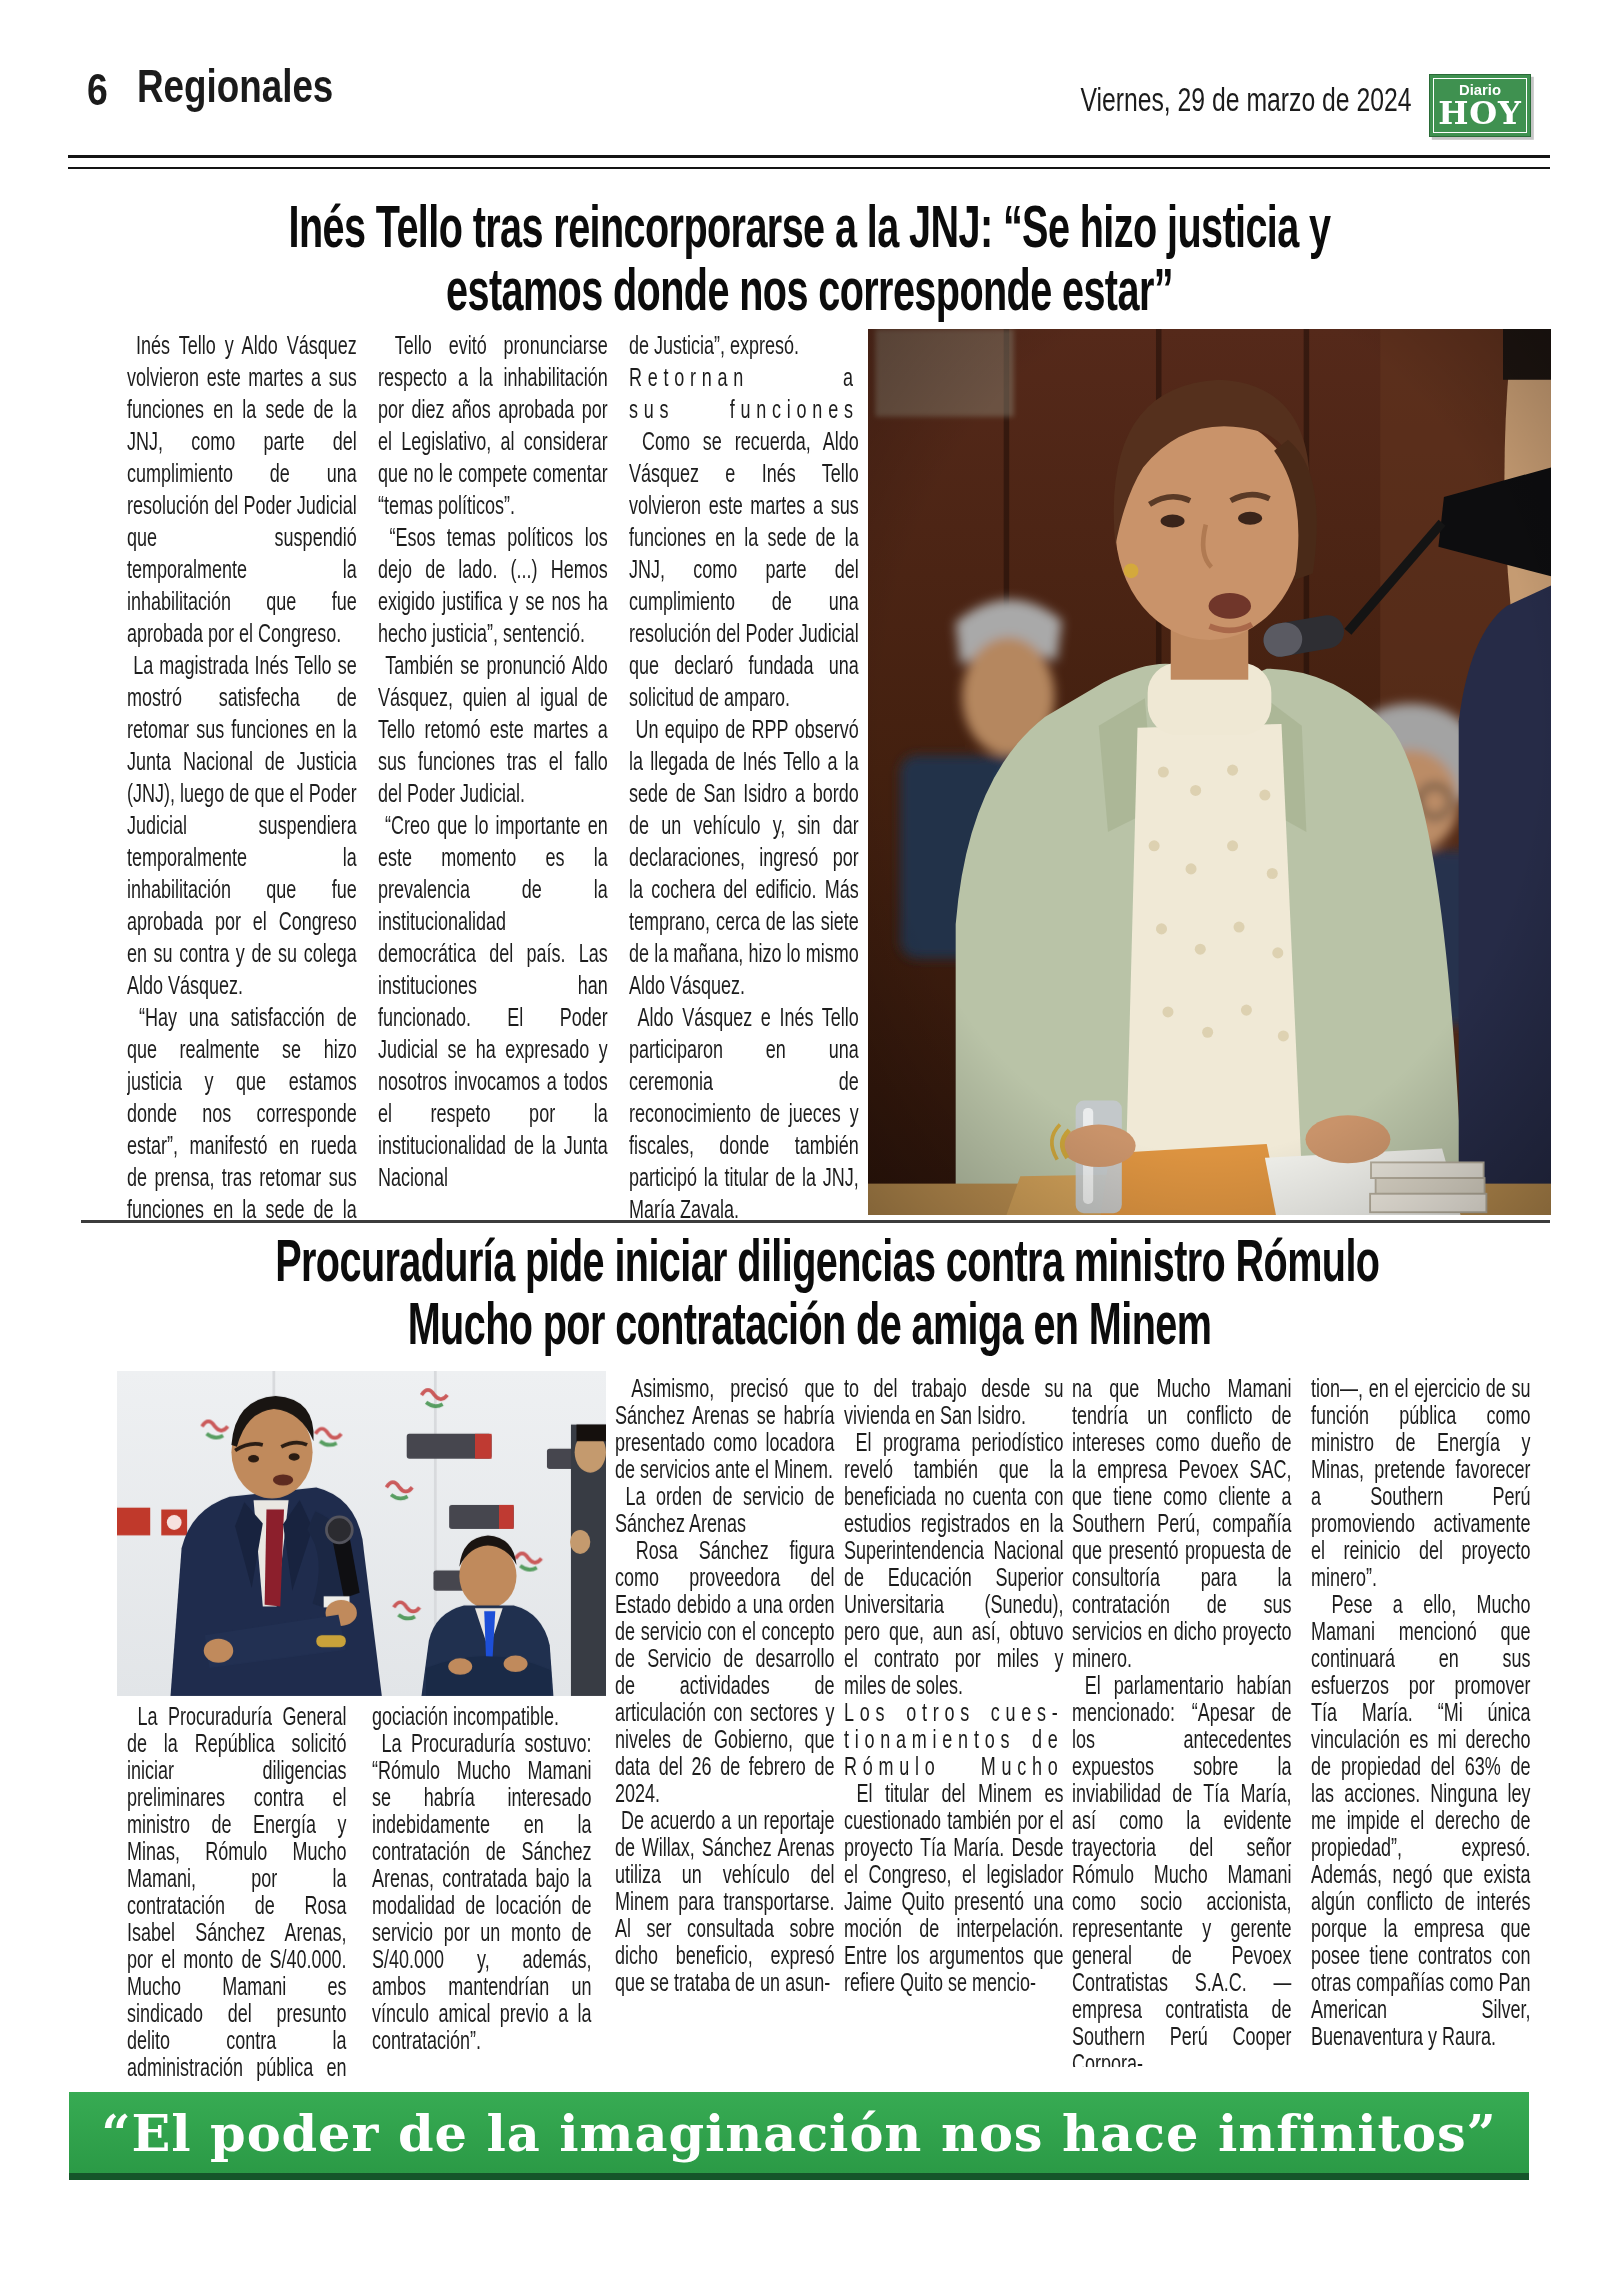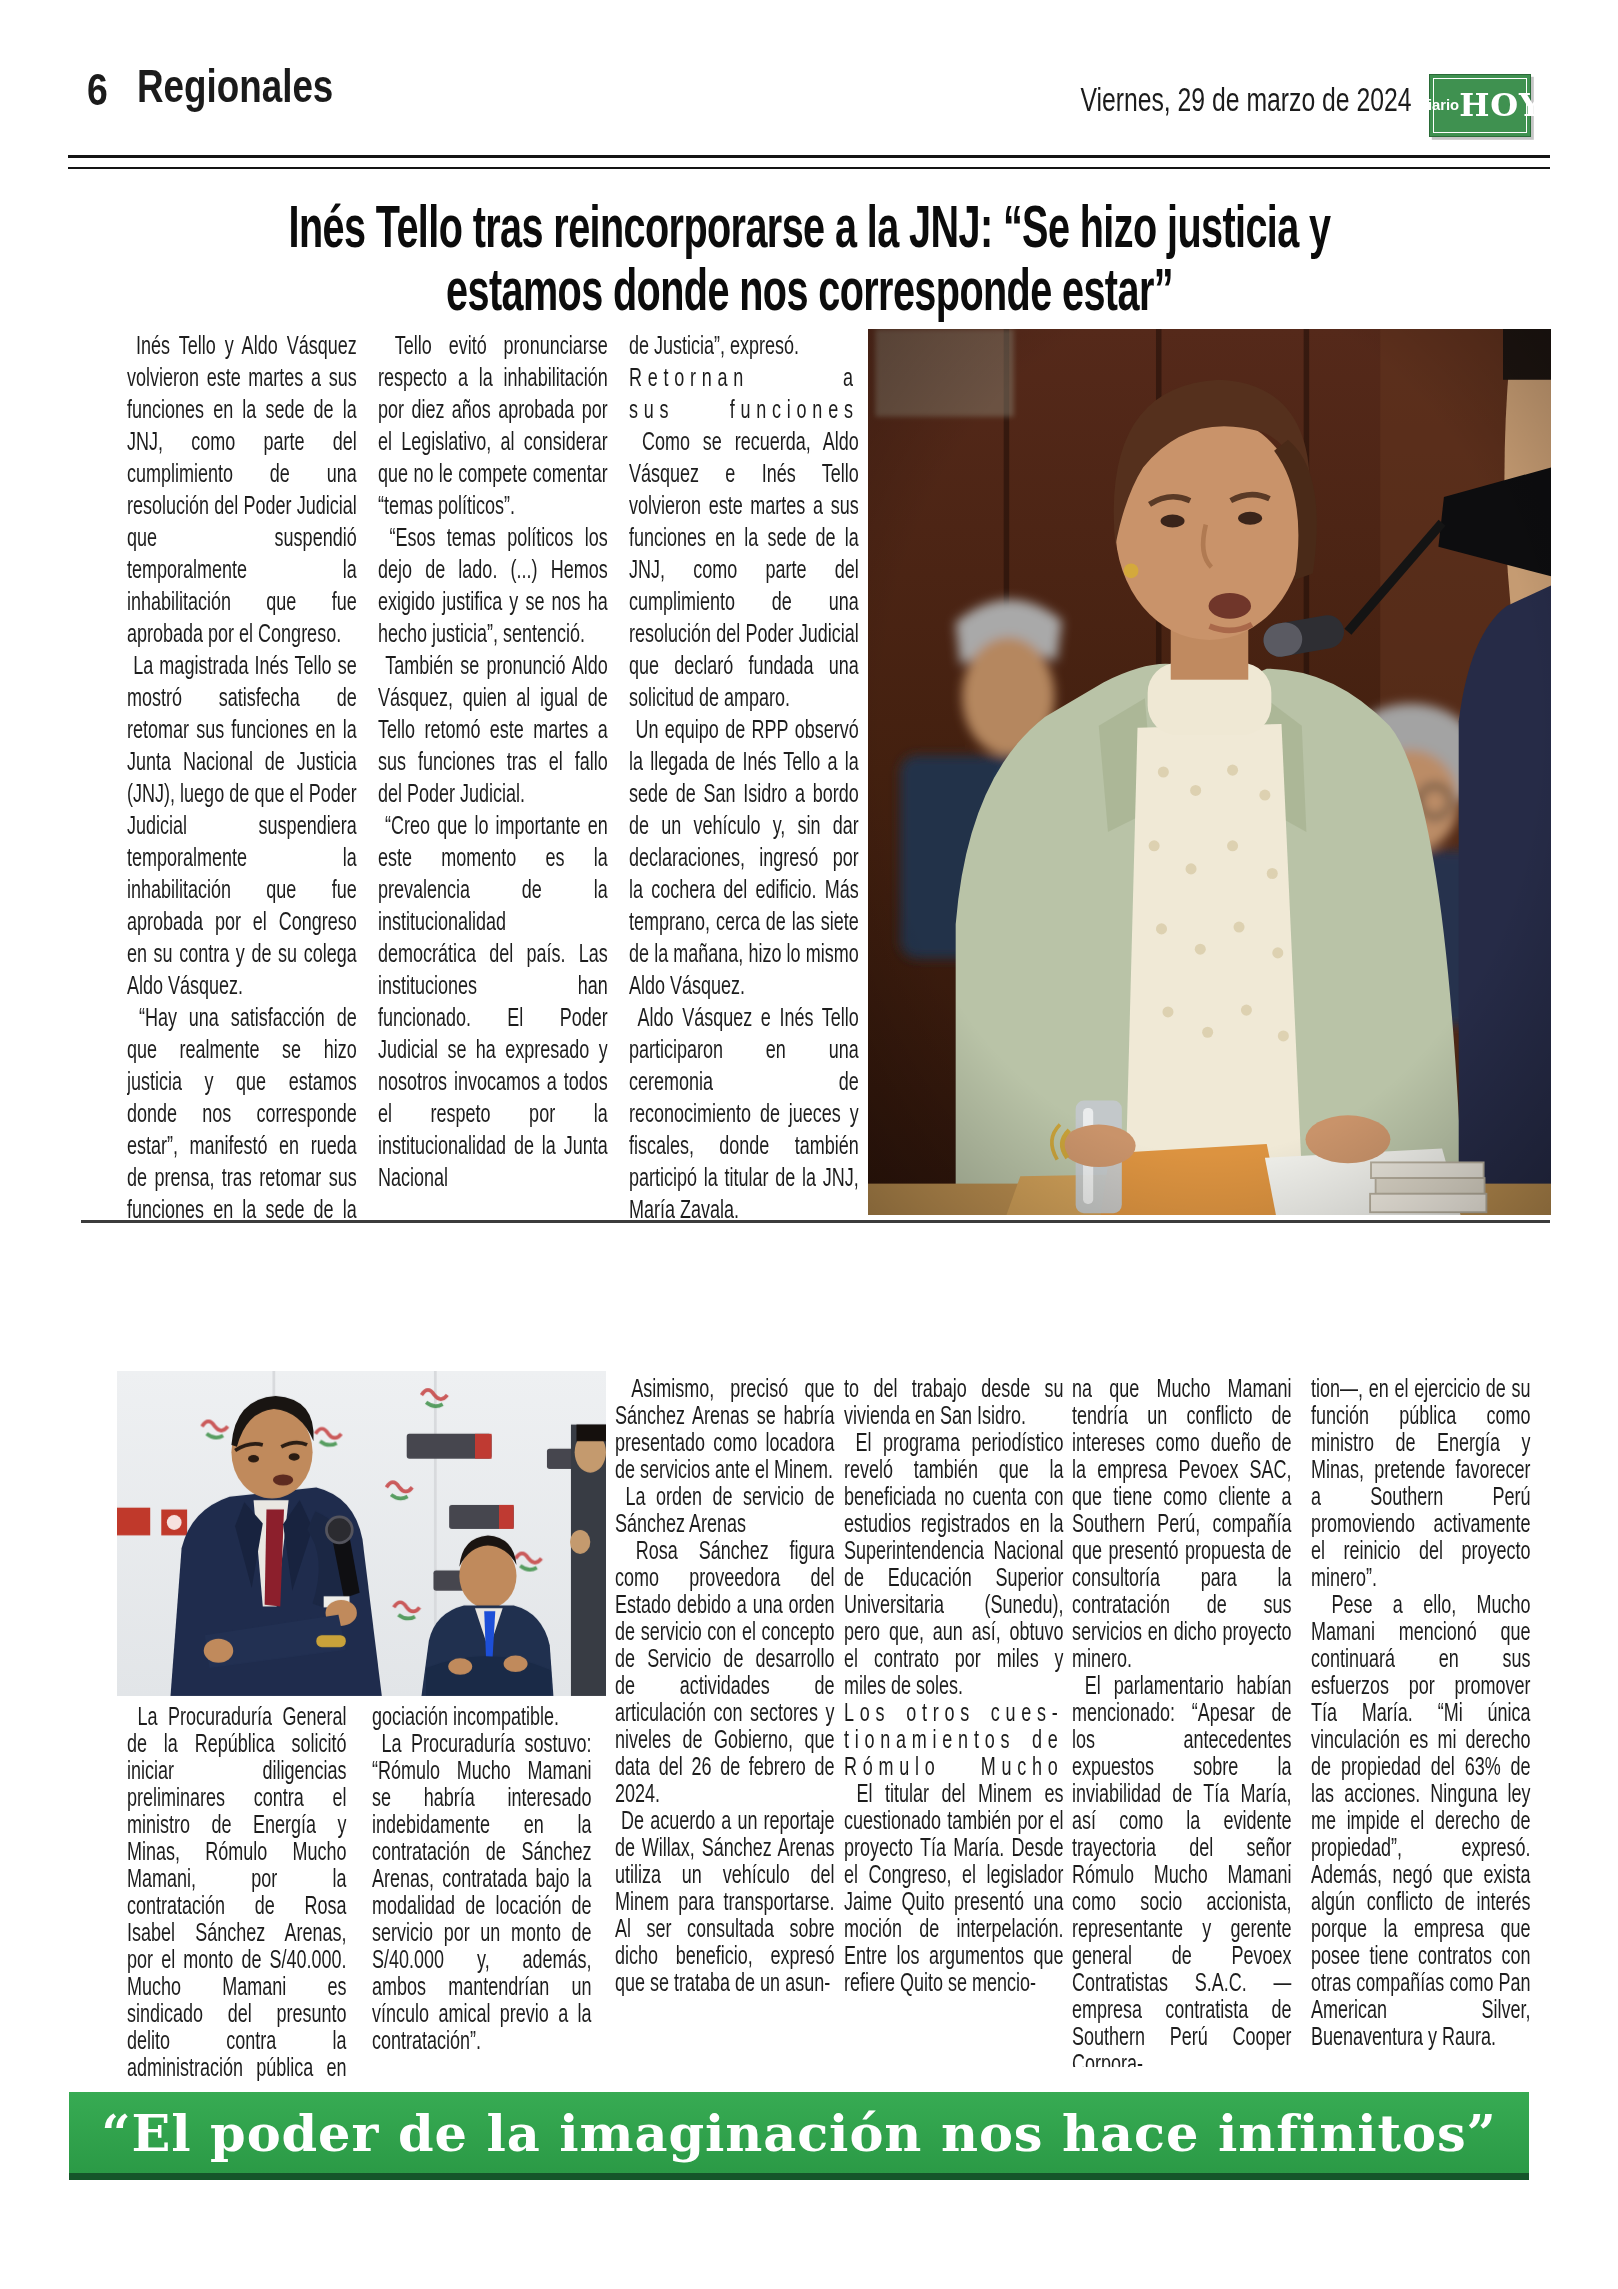--- a/index.html
+++ b/index.html
@@ -9,21 +9,21 @@
   
   .pagenum  { position:absolute; left:87px; top:65px; font-size:44px; font-weight:700;
               transform:scale(.85,1); transform-origin:0 0; }
   .section  { position:absolute; left:137px; top:59px; font-size:46px; font-weight:700;
               transform:scale(.80,1); transform-origin:0 0; }
   .date     { position:absolute; right:207px; top:81px; font-size:33px; white-space:nowrap;
               transform:scale(.75,1); transform-origin:100% 0; }
   .logo     { position:absolute; left:1429px; top:74px; width:100px; height:61px;
               background:#3f9150; border:0.9px solid #2a6b38; box-shadow:2.8px 2.8px 0 rgba(110,110,110,.4); }
   .logo-inner { position:absolute; inset:2.8px; border:1.8px solid #ffffff; display:flex;
-              flex-direction:row; align-items:center; justify-content:center; }
+              flex-direction:column; align-items:center; justify-content:center; }
   .logo-top  { font-size:14.8px; font-weight:700; color:#fff; line-height:1; margin-bottom:0.9px; }
   .logo-main { font-family:"DejaVu Serif",serif; font-size:32px; font-weight:700; color:#ffffff;
               line-height:.9; letter-spacing:0.9px; }
 
   .rule-double { position:absolute; left:68px; width:1482px; top:155px; height:9.2px;
               border-top:3.7px solid #141414; border-bottom:2.8px solid #141414; }
   .rule-thin   { position:absolute; left:81px; width:1469px; top:1220px; height:2.8px; background:#3c3c3c; }
 
   
   .hl-wrap { position:absolute; left:0; width:1619px; }
@@ -210,20 +210,24 @@
         <path d="M218,868 q-14,14 -2,30" stroke="#c9a23a" stroke-width="5" fill="none"></path>
         <path d="M208,862 q-16,16 -3,38" stroke="#c9a23a" stroke-width="4" fill="none"></path>
         <ellipse cx="520" cy="878" rx="46" ry="26" fill="#c9936a"></ellipse>
       </g>
       <rect width="740" height="960" fill="url(#vig)"></rect>
     </svg>
   </div>
 
   <div class="rule-thin"></div>
 
+  <div class="hl-wrap two">
+    <div class="hl">Procuraduría pide iniciar diligencias contra ministro Rómulo</div>
+    <div class="hl">Mucho por contratación de amiga en Minem</div>
+  </div>
 
   <div class="photo2">
     <svg viewBox="0 0 530 352" preserveAspectRatio="none">
       <defs>
         <linearGradient id="bgp" x1="0" y1="0" x2="0" y2="1">
           <stop offset="0" stop-color="#eef0f2"></stop>
             <stop offset="1" stop-color="#e2e5e8"></stop>
         </linearGradient>
       </defs>
       <rect width="530" height="352" fill="url(#bgp)"></rect>

